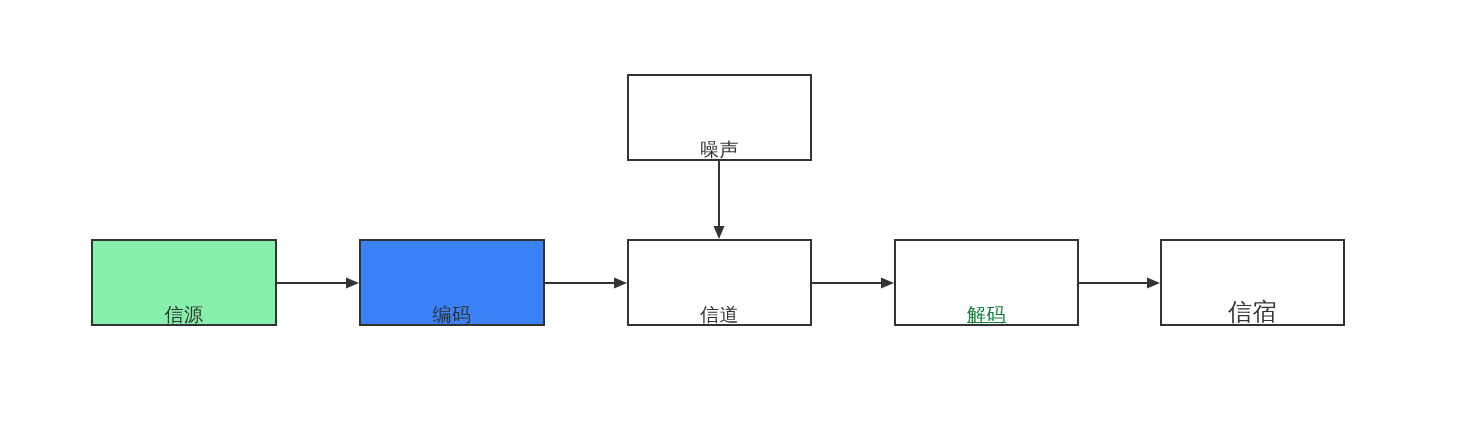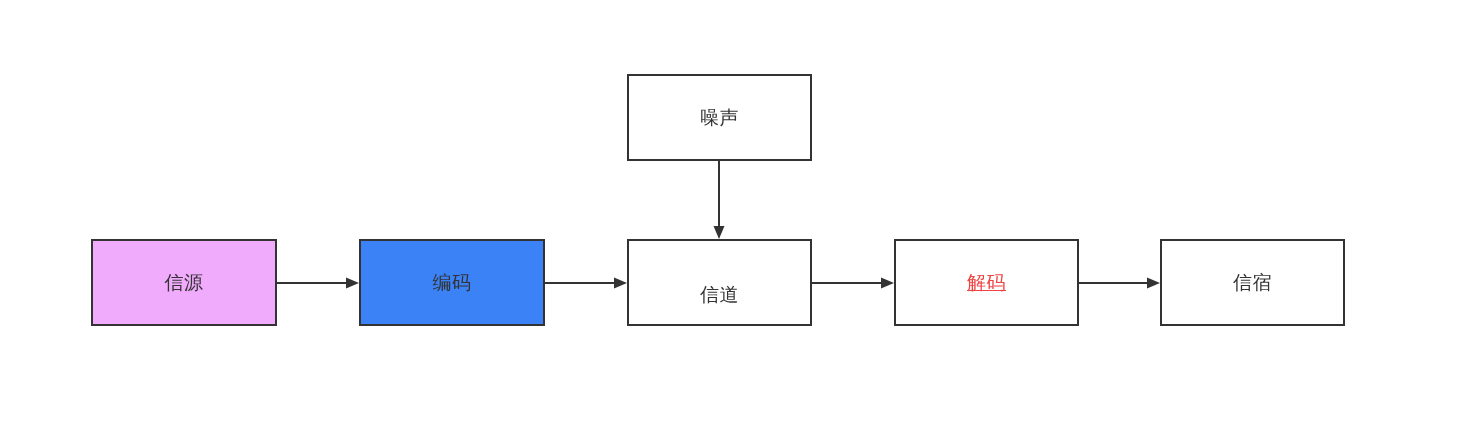--- a/index.html
+++ b/index.html
@@ -18,21 +18,21 @@
     width: 1473px;
     height: 424px;
     background: #ffffff;
   }
   .node {
     position: absolute;
     box-sizing: border-box;
     background: #ffffff;
     border: 2px solid #333333;
     display: flex;
-    align-items: center;
+    align-items: flex-end;
     justify-content: center;
   }
   .node-label {
     font-size: 19px;
     line-height: 1;
     color: #333333;
     letter-spacing: 0.5px;
     white-space: nowrap;
     font-weight: 400;
   }
@@ -76,32 +76,32 @@
       <g>
         <path class="edge-line" stroke="#333333" d="M 812 283 L 881 283"></path>
         <polygon points="894,283 881,277.5 881,288.5" class="edge-head" fill="#333333"></polygon>
       </g>
       <g>
         <path class="edge-line" stroke="#333333" d="M 1079 283 L 1147 283"></path>
         <polygon points="1160,283 1147,277.5 1147,288.5" class="edge-head" fill="#333333"></polygon>
       </g>
     </svg>
 
-  <div class="node" style="left: 91px; top: 239px; width: 186px; height: 87px; border-color: rgb(51, 51, 51); border-width: 2px; background: #f0abfc; font-family: Liberation Serif, serif;">
+  <div class="node" style="left: 91px; top: 239px; width: 186px; height: 87px; border-color: rgb(51, 51, 51); border-width: 2px; background: #86efac; font-family: Liberation Serif, serif;">
     <span class="node-label" style="color: rgb(51, 51, 51); font-size: 19px;">信源</span>
   </div>
   <div class="node" style="left: 359px; top: 239px; width: 186px; height: 87px; border-color: rgb(51, 51, 51); border-width: 2px; background: #3b82f6;">
     <span class="node-label" style="color: rgb(51, 51, 51); font-size: 19px;">编码</span>
   </div>
   <div class="node" style="left: 627px; top: 74px; width: 185px; height: 87px; border-color: rgb(51, 51, 51); border-width: 2px; background: rgb(255, 255, 255);">
     <span class="node-label" style="color: rgb(51, 51, 51); font-size: 19px;">噪声</span>
   </div>
   <div class="node" style="left: 627px; top: 239px; width: 185px; height: 87px; border-color: rgb(51, 51, 51); border-width: 2px; background: rgb(255, 255, 255);">
     <span class="node-label" style="color: rgb(51, 51, 51); font-size: 19px; margin-top: 23px;">信道</span>
   </div>
   <div class="node" style="left: 894px; top: 239px; width: 185px; height: 87px; border-color: rgb(51, 51, 51); border-width: 2px; background: rgb(255, 255, 255);">
-    <span class="node-label" style="color: #ef4444; font-size: 19px; text-decoration: underline;">解码</span>
+    <span class="node-label" style="color: #15803d; font-size: 19px; text-decoration: underline;">解码</span>
   </div>
   <div class="node" style="left: 1160px; top: 239px; width: 185px; height: 87px; border-color: rgb(51, 51, 51); border-width: 2px; background: rgb(255, 255, 255);">
-    <span class="node-label" style="color: rgb(51, 51, 51); font-size: 19px;">信宿</span>
+    <span class="node-label" style="color: rgb(51, 51, 51); font-size: 24px;">信宿</span>
   </div>
 
 </div>
 
 </body></html>

